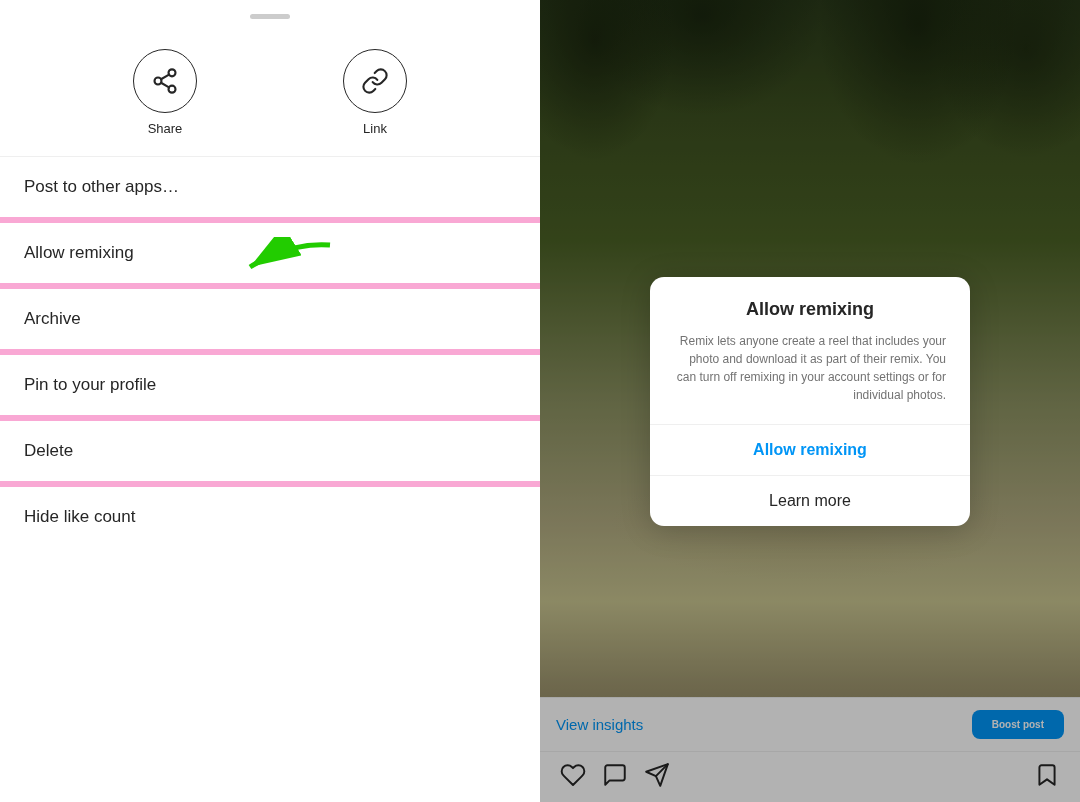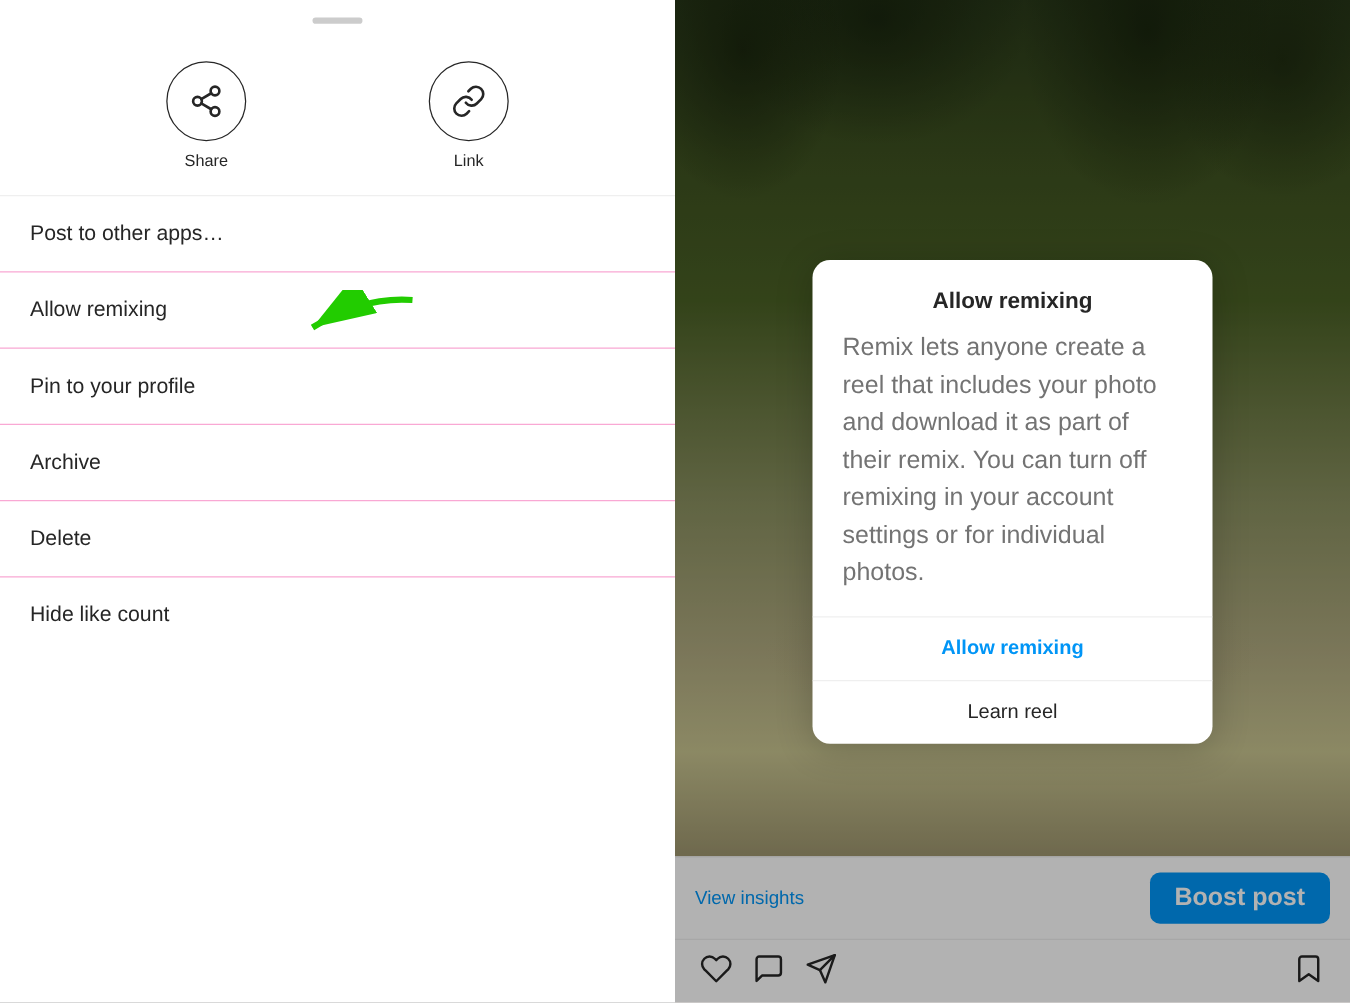--- a/index.html
+++ b/index.html
@@ -65,21 +65,21 @@
     .menu-list {
       flex: 1;
       display: flex;
       flex-direction: column;
     }
 
     .menu-item {
       padding: 20px 24px;
       font-size: 17px;
       color: #262626;
-      border-bottom: 1px solid #f9a8d4;
+      border-bottom: 6px solid #f9a8d4;
       cursor: pointer;
       display: flex;
       align-items: center;
       position: relative;
     }
 
     .menu-item:last-child {
       border-bottom: none;
     }
 
@@ -145,21 +145,21 @@
       font-size: 15px;
       cursor: pointer;
     }
 
     .boost-btn {
       background: #0095f6;
       color: #fff;
       border: none;
       border-radius: 8px;
       padding: 9px 20px;
-      font-size: 20px;
+      font-size: 10px;
       font-weight: 600;
       cursor: pointer;
     }
 
     .action-icons-row {
       display: flex;
       justify-content: space-between;
       align-items: center;
       padding: 10px 20px 14px 20px;
     }
@@ -191,23 +191,23 @@
 
     .dialog-title {
       font-size: 18px;
       font-weight: 700;
       text-align: center;
       padding: 22px 24px 12px 24px;
       color: #262626;
     }
 
     .dialog-body {
-      font-size: 20px;
+      font-size: 12px;
       color: #737373;
-      text-align: left;
+      text-align: right;
       padding: 0 24px 20px 24px;
       line-height: 1.5;
     }
 
     .dialog-divider {
       height: 1px;
       background: #efefef;
       margin: 0;
     }
 
@@ -287,45 +287,45 @@
           <defs>
             <marker id="arrowhead" markerWidth="10" markerHeight="7" refX="10" refY="3.5" orient="auto">
               <polygon points="0 0, 10 3.5, 0 7" fill="#22cc00"></polygon>
             </marker>
           </defs>
           <path d="M90,8 Q50,5 10,30" stroke="#22cc00" stroke-width="5" fill="none" marker-end="url(#arrowhead)"></path>
         </svg>
       </div>
     </div>
     <div class="menu-item">
+      <span>Archive</span>
+    </div>
+    <div class="menu-item">
       <span>Pin to your profile</span>
-    </div>
-    <div class="menu-item">
-      <span>Archive</span>
     </div>
     <div class="menu-item">
       <span>Delete</span>
     </div>
     <div class="menu-item">
       <span>Hide like count</span>
     </div>
   </div>
 </div>
 
 <div class="right-panel">
   <div class="bg-photo"></div>
   <div class="tree-overlay"></div>
 
   <div class="dialog-overlay">
     <div class="dialog">
       <div class="dialog-title">Allow remixing</div>
       <div class="dialog-body">Remix lets anyone create a reel that includes your photo and download it as part of their remix. You can turn off remixing in your account settings or for individual photos.</div>
       <div class="dialog-divider"></div>
       <div class="dialog-action primary">Allow remixing</div>
-      <div class="dialog-action normal">Learn reel</div>
+      <div class="dialog-action normal">Learn more</div>
     </div>
   </div>
 
   <div class="bottom-bar">
     <div class="view-insights-row">
       <span class="view-insights-text">View insights</span>
       <button class="boost-btn">Boost post</button>
     </div>
     <div class="action-icons-row">
       <div class="action-group">

